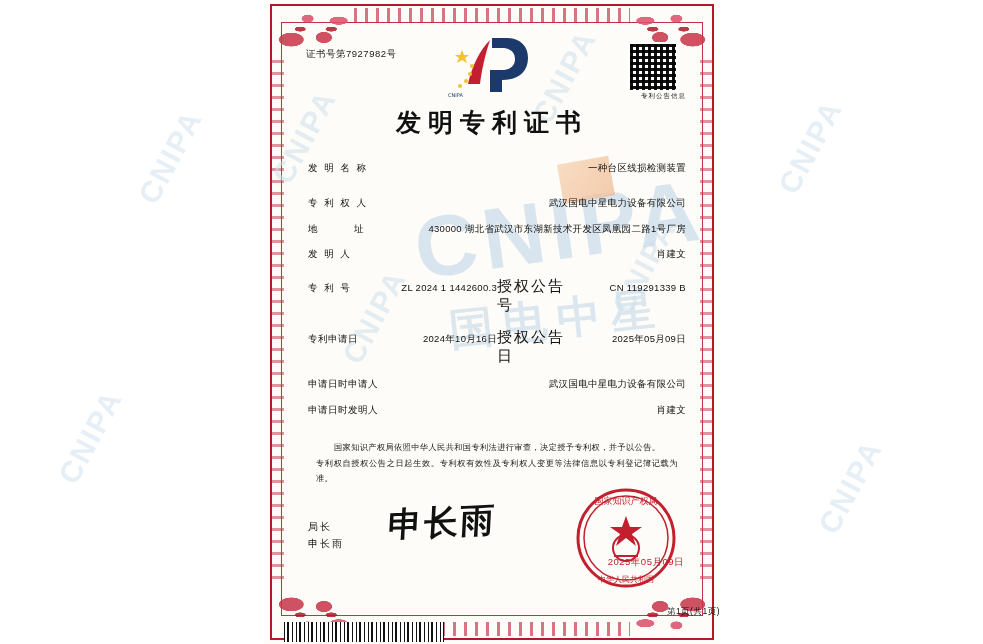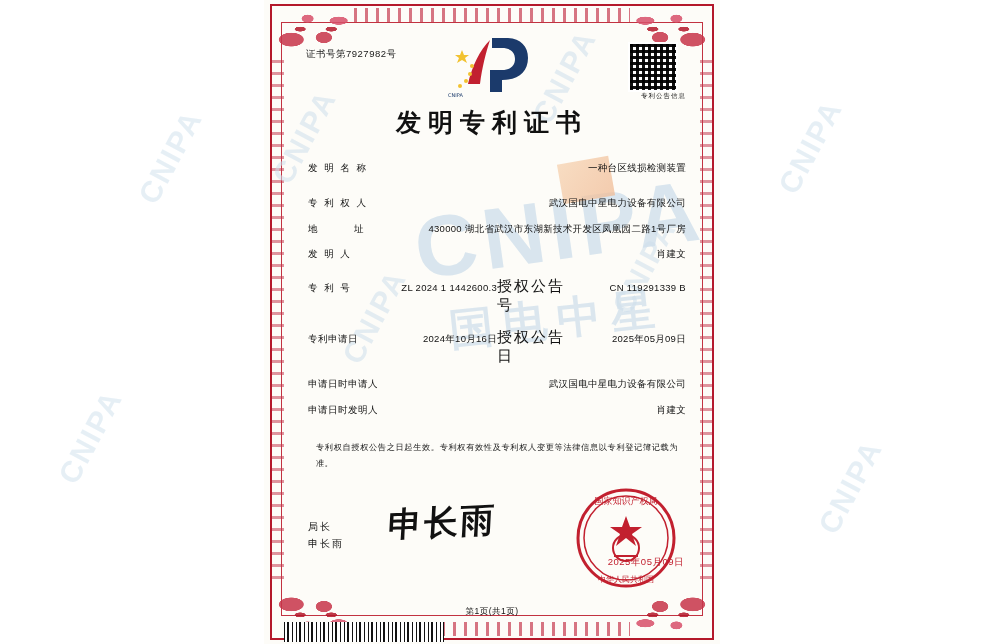--- a/index.html
+++ b/index.html
@@ -183,21 +183,21 @@
   
   .seal{
     position:absolute;right:42px;top:486px;width:104px;height:104px;
   }
   .seal-date{
     position:absolute;right:36px;top:556px;
     font-size:9.5px;color:#c2202f;letter-spacing:.5px;
   }
 
   .footer-page{
-    position:absolute;left:0;right:0;bottom:26px;text-align:center;
+    position:absolute;left:0;right:0;bottom:26px;text-align:right;
     font-size:8.5px;color:#111;letter-spacing:.5px;
   }
   
   .barcode{
     position:absolute;left:284px;bottom:2px;width:160px;height:20px;
     background:
       repeating-linear-gradient(90deg,
         #111 0 1px, #fff 1px 3px, #111 3px 5px, #fff 5px 8px,
         #111 8px 9px, #fff 9px 12px);
   }
@@ -310,20 +310,21 @@
         <div class="val">武汉国电中星电力设备有限公司</div>
       </div>
 
       <div class="row" style="margin-top:12px;">
         <div class="lbl tight" style="width:88px;flex:0 0 88px;">申请日时发明人</div>
         <div class="val">肖建文</div>
       </div>
     </div>
 
     <div class="divider-note">
+      <span class="note-line indent">国家知识产权局依照中华人民共和国专利法进行审查，决定授予专利权，并予以公告。</span>
       <span class="note-line">专利权自授权公告之日起生效。专利权有效性及专利权人变更等法律信息以专利登记簿记载为准。</span>
     </div>
 
     <div class="sig-label">
       <div>局长</div>
       <div>申长雨</div>
     </div>
     <div class="sig-script">申长雨</div>
 
     <svg class="seal" viewBox="0 0 104 104">

